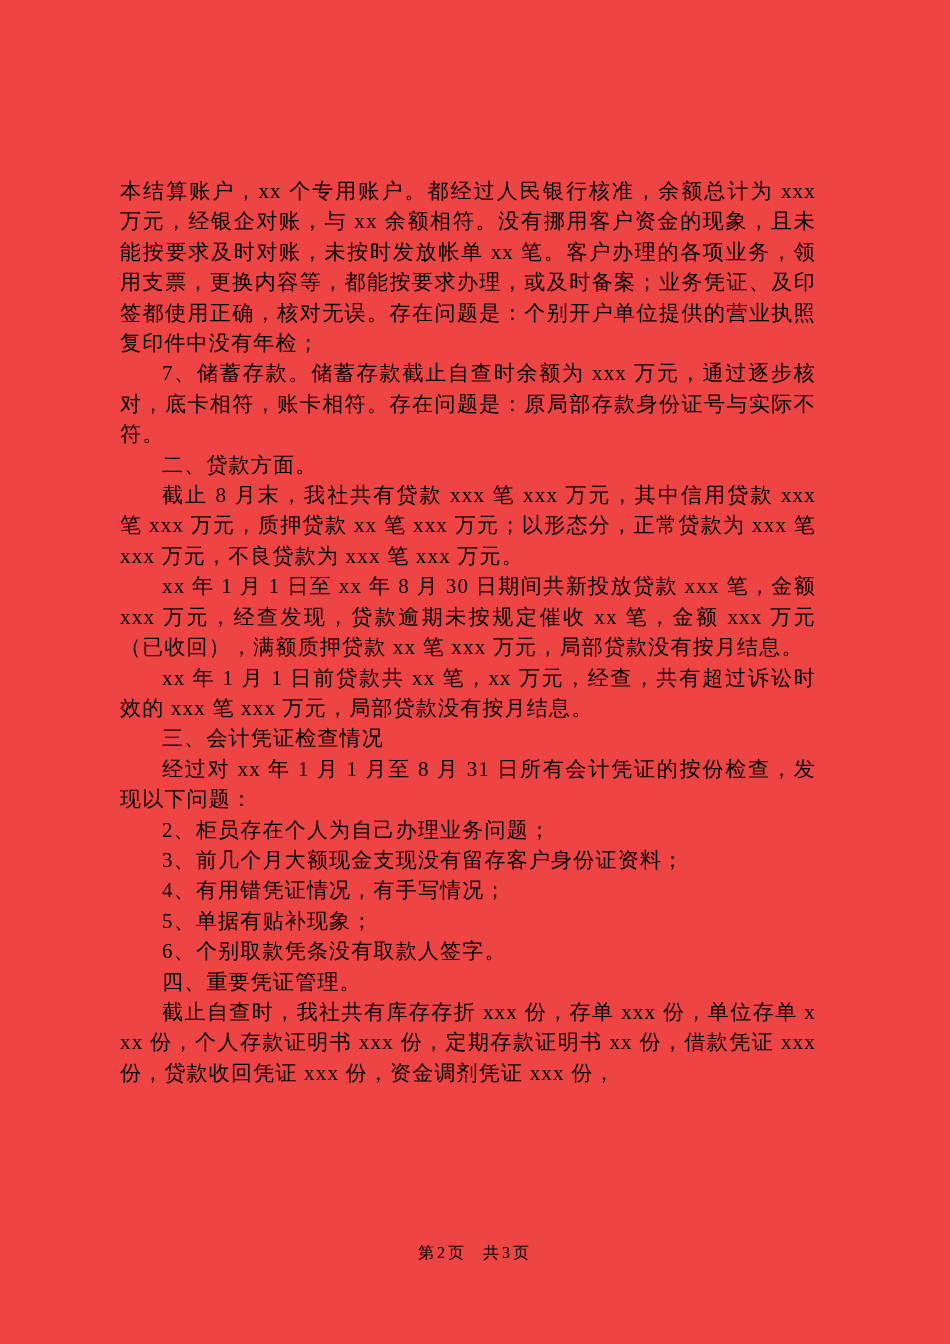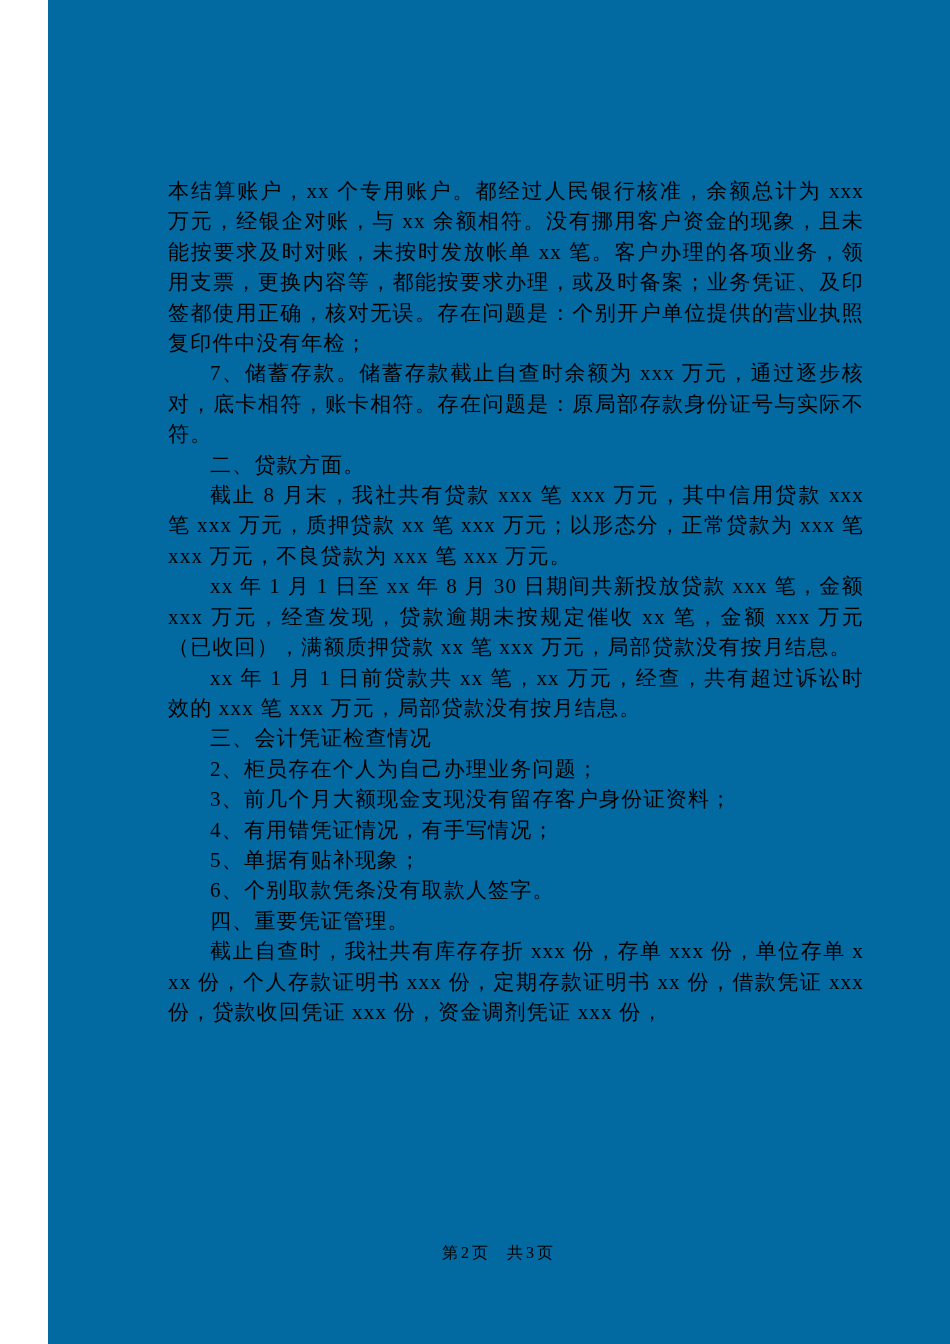--- a/index.html
+++ b/index.html
@@ -11,22 +11,21 @@
     width: 950px;
     height: 1344px;
     position: relative;
     overflow: hidden;
     font-family: "Liberation Serif", "DejaVu Serif", serif;
     color: #000000;
   }
   .doc-page {
     position: absolute;
     inset: 0;
-    background: #0369a1;
-    margin-left: 48px;
+    background: #ef4444;
   }
   .doc-content {
     position: absolute;
     left: 120px;
     top: 176px;
     width: 696px;
   }
   .para {
     margin: 0;
     padding: 0;
@@ -64,20 +63,21 @@
 <div class="doc-page">
 
   <div class="doc-content">
     <p class="para">本结算账户，xx 个专用账户。都经过人民银行核准，余额总计为 xxx 万元，经银企对账，与 xx 余额相符。没有挪用客户资金的现象，且未能按要求及时对账，未按时发放帐单 xx 笔。客户办理的各项业务，领用支票，更换内容等，都能按要求办理，或及时备案；业务凭证、及印签都使用正确，核对无误。存在问题是：个别开户单位提供的营业执照复印件中没有年检；</p>
     <p class="para indent">7、储蓄存款。储蓄存款截止自查时余额为 xxx 万元，通过逐步核对，底卡相符，账卡相符。存在问题是：原局部存款身份证号与实际不符。</p>
     <p class="para indent">二、贷款方面。</p>
     <p class="para indent">截止 8 月末，我社共有贷款 xxx 笔 xxx 万元，其中信用贷款 xxx 笔 xxx 万元，质押贷款 xx 笔 xxx 万元；以形态分，正常贷款为 xxx 笔 xxx 万元，不良贷款为 xxx 笔 xxx 万元。</p>
     <p class="para indent">xx 年 1 月 1 日至 xx 年 8 月 30 日期间共新投放贷款 xxx 笔，金额 xxx 万元，经查发现，贷款逾期未按规定催收 xx 笔，金额 xxx 万元（已收回），满额质押贷款 xx 笔 xxx 万元，局部贷款没有按月结息。</p>
     <p class="para indent">xx 年 1 月 1 日前贷款共 xx 笔，xx 万元，经查，共有超过诉讼时效的 xxx 笔 xxx 万元，局部贷款没有按月结息。</p>
     <p class="para indent">三、会计凭证检查情况</p>
+    <p class="para indent">经过对 xx 年 1 月 1 月至 8 月 31 日所有会计凭证的按份检查，发现以下问题：</p>
     <p class="para indent">2、柜员存在个人为自己办理业务问题；</p>
     <p class="para indent">3、前几个月大额现金支现没有留存客户身份证资料；</p>
     <p class="para indent">4、有用错凭证情况，有手写情况；</p>
     <p class="para indent">5、单据有贴补现象；</p>
     <p class="para indent">6、个别取款凭条没有取款人签字。</p>
     <p class="para indent">四、重要凭证管理。</p>
     <p class="para indent">截止自查时，我社共有库存存折 xxx 份，存单 xxx 份，单位存单 xxx 份，个人存款证明书 xxx 份，定期存款证明书 xx 份，借款凭证 xxx 份，贷款收回凭证 xxx 份，资金调剂凭证 xxx 份，</p>
   </div>
 
   <div class="doc-footer">

